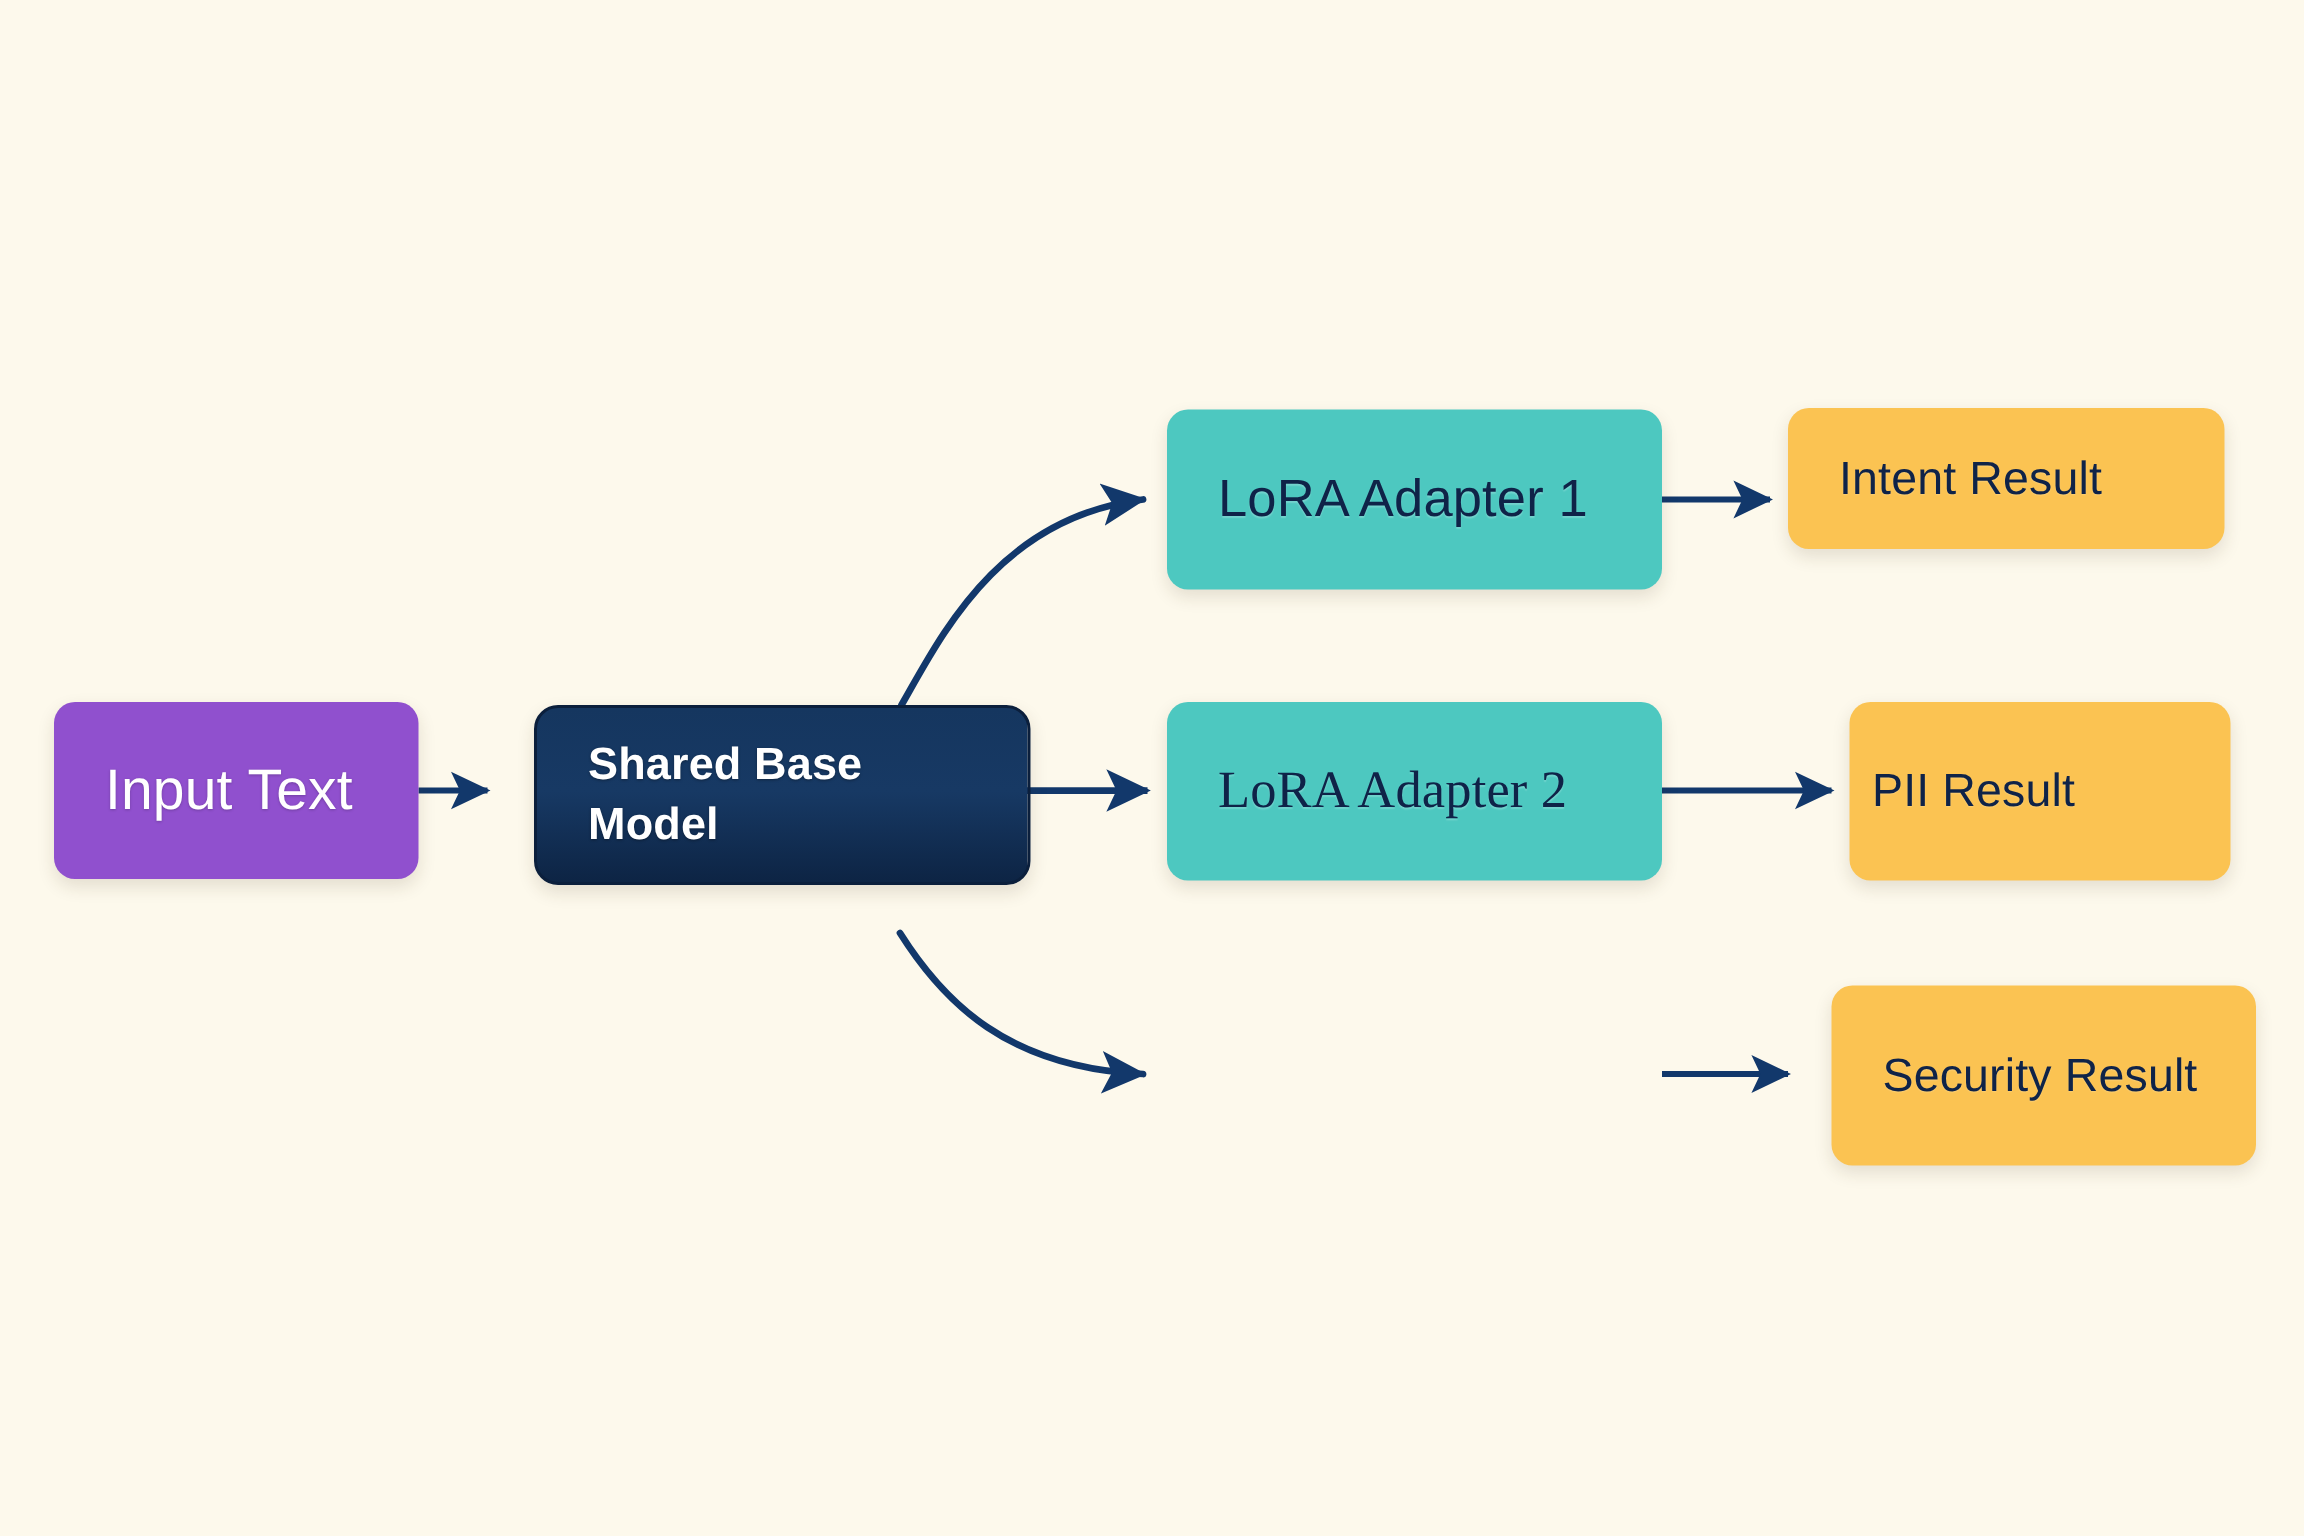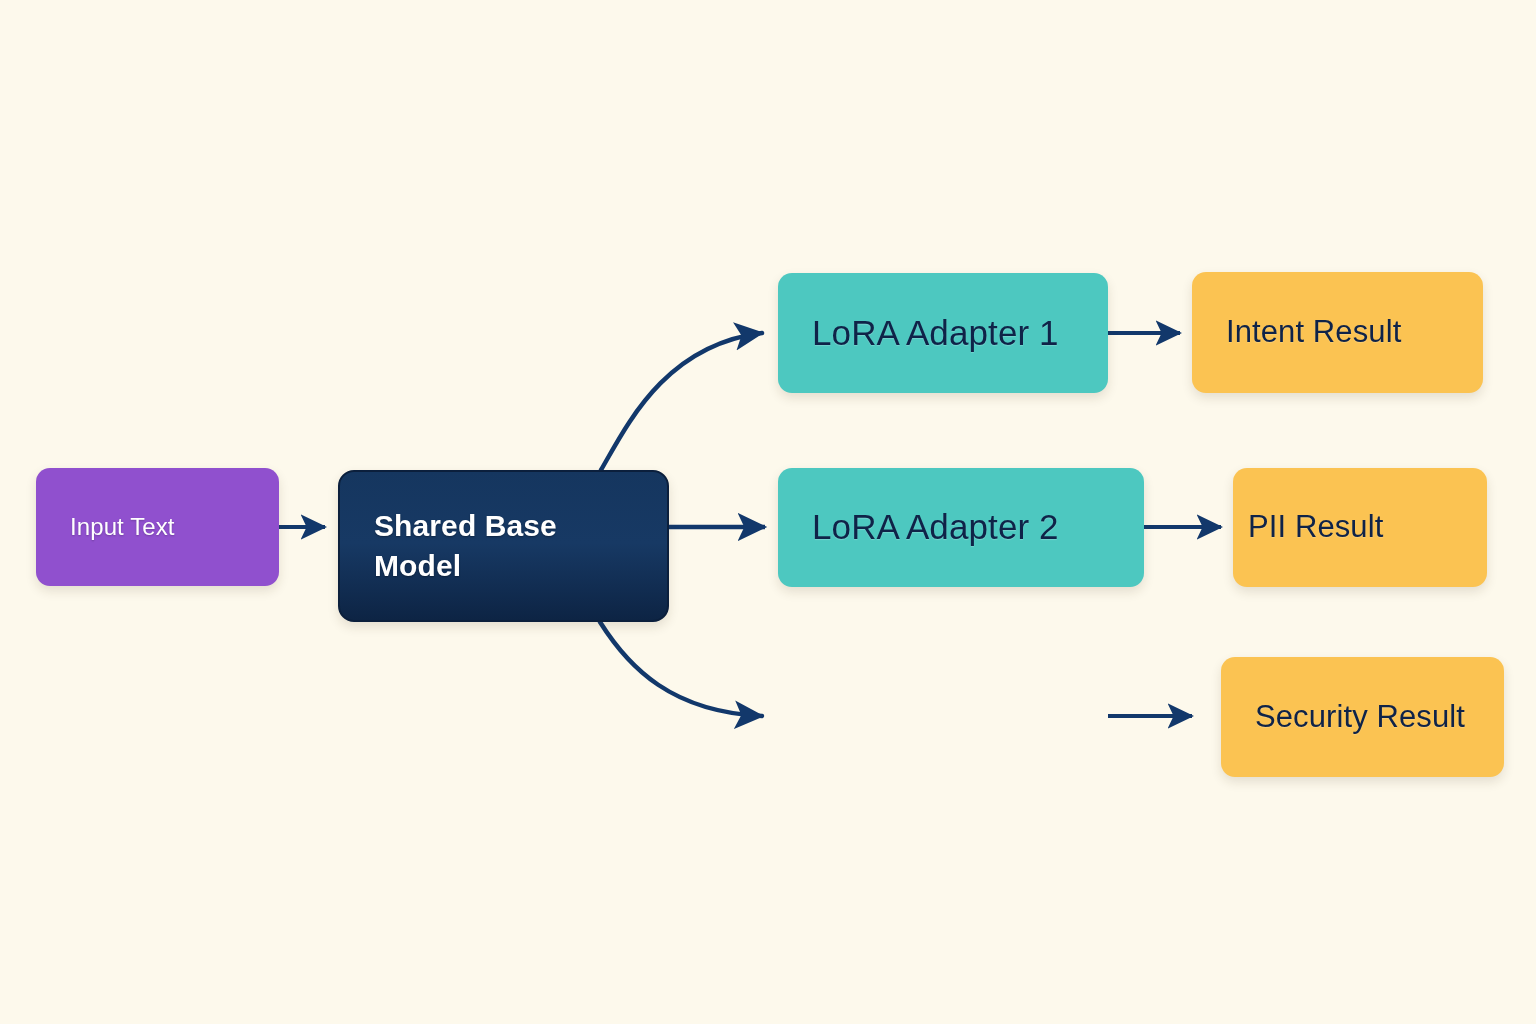--- a/index.html
+++ b/index.html
@@ -33,21 +33,21 @@
     letter-spacing: 0.1px;
     box-shadow: 0 5px 11px rgba(60, 50, 20, 0.13);
   }
   .node .label {
     white-space: pre-line;
     line-height: 1.32;
   }
   .node-input {
     background: #9050ce;
     color: #ffffff;
-    font-size: 24px;
+    font-size: 38px;
     font-weight: 400;
     text-shadow: 0 1px 2px rgba(0,0,0,0.22);
   }
   .node-base {
     background: linear-gradient(180deg, #15365f 0%, #173964 48%, #0d2444 100%);
     border: 2px solid #0b1f3c;
     color: #ffffff;
     font-size: 30px;
     font-weight: 700;
     text-shadow: 0 1px 2px rgba(0,0,0,0.35);
@@ -95,35 +95,35 @@
 
     <path d="M 1108 527 L 1221 527" fill="none" stroke="#12386B" stroke-width="4" marker-end="url(#arrowhead)"></path>
 
     <path d="M 1108 716 L 1192 716" fill="none" stroke="#12386B" stroke-width="4" marker-end="url(#arrowhead)"></path>
   </svg>
 
   <div class="node node-input" style="left:36px; top:468px; width:243px; height:118px;">
     <span class="label">Input Text</span>
   </div>
 
-  <div class="node node-base" style="left:338px; top:470px; width:331px; height:152px;">
+  <div class="node node-base" style="left:356px; top:470px; width:331px; height:120px;">
     <span class="label">Shared Base
 Model</span>
   </div>
 
   <div class="node node-adapter" style="left:778px; top:273px; width:330px; height:120px;">
     <span class="label">LoRA Adapter 1</span>
   </div>
 
-  <div class="node node-adapter" style="left:778px; top:468px; width:366px; height:119px;">
+  <div class="node node-adapter" style="left:778px; top:468px; width:330px; height:119px;font-family:Liberation Serif, serif;">
     <span class="label">LoRA Adapter 2</span>
   </div>
 
 
-  <div class="node node-result" style="left:1192px; top:272px; width:291px; height:121px;">
+  <div class="node node-result" style="left:1192px; top:272px; width:291px; height:94px;">
     <span class="label">Intent Result</span>
   </div>
 
   <div class="node node-result" style="left:1233px; top:468px; width:254px; height:119px;padding-left:15px;">
     <span class="label">PII Result</span>
   </div>
 
   <div class="node node-result" style="left:1203px; top:657px; width:283px; height:120px;margin-left:18px;">
     <span class="label">Security Result</span>
   </div>

